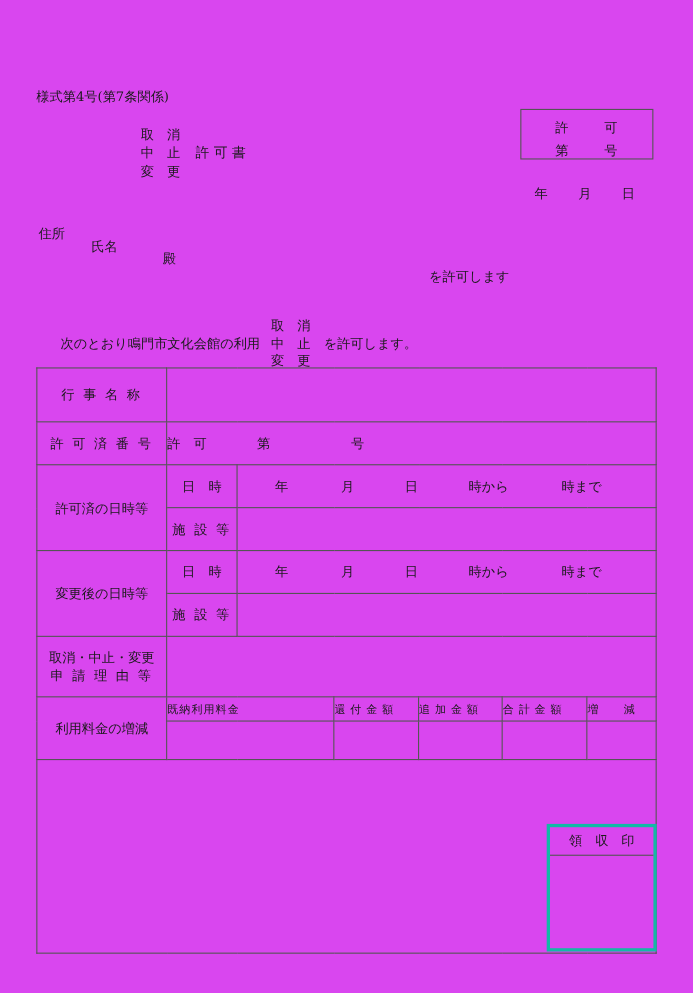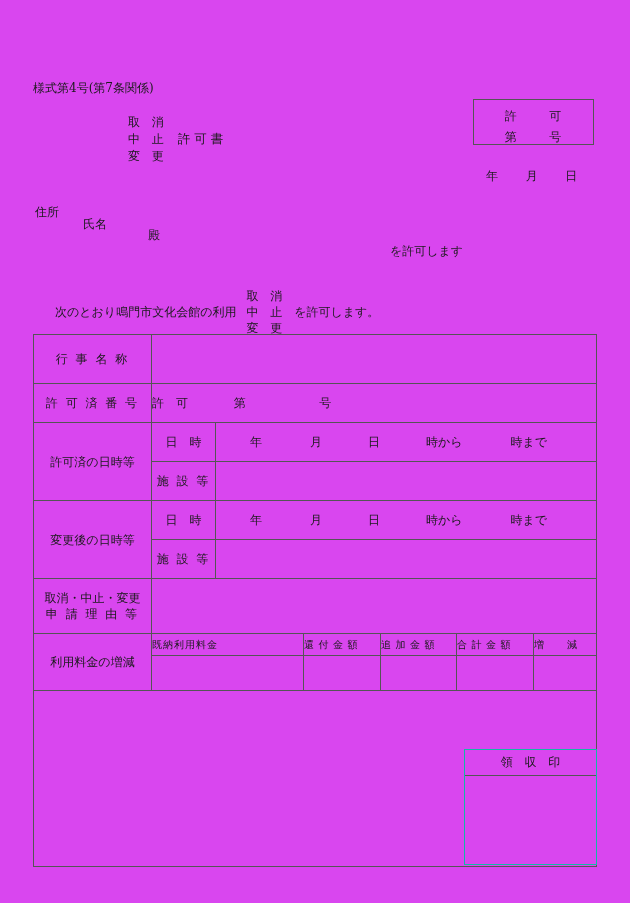--- a/index.html
+++ b/index.html
@@ -138,23 +138,23 @@
 
   .fee-head { height: 21px; font-size: 10px; letter-spacing: 1px; font-family: Liberation Serif, serif; }
   .fee-body { height: 34px; }
 
   
   #blank-cell { height: 175px; position: relative; vertical-align: top; }
   #receipt-box {
     position: absolute;
     right: -1px;
     top: 58px;
-    width: 133px;
+    width: 100px;
     height: 116px;
-    border: 1px solid #14b8a6;
+    border: 3px solid #14b8a6;
     box-sizing: border-box;
   }
   #receipt-head {
     height: 25px;
     border-bottom: 1px solid #555;
     text-align: center;
     line-height: 25px;
     font-size: 12px;
     letter-spacing: 4px;
     padding-left: 4px;

